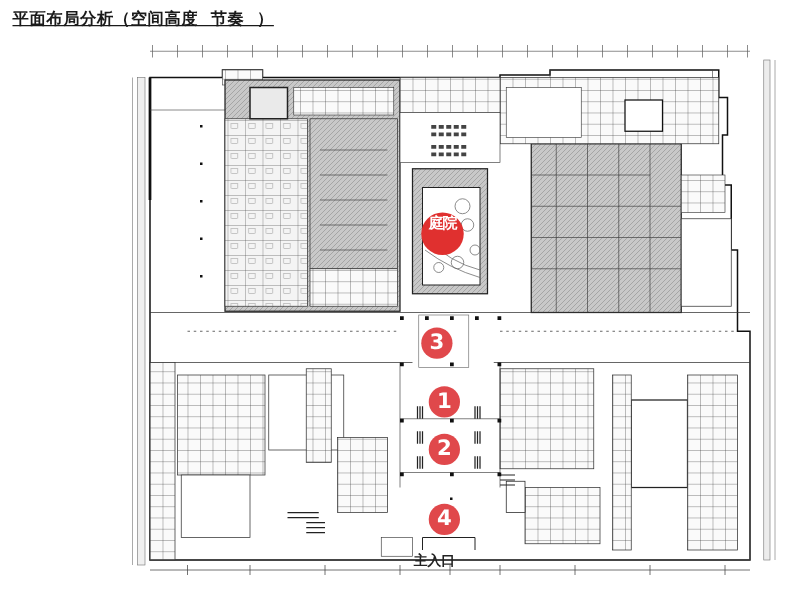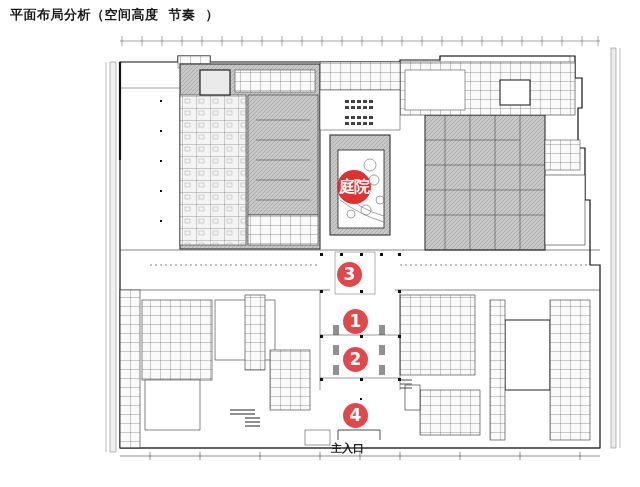--- a/index.html
+++ b/index.html
@@ -1,20 +1,20 @@
 <!DOCTYPE html>
 <html><head>
 <meta charset="utf-8">
 <style>
   html, body { margin:0; padding:0; background:#ffffff; }
   body { width:640px; height:487px; position:relative; overflow:hidden; font-family:"DejaVu Sans", sans-serif; }
-  .title { position:absolute; left:10px; top:6px; font-size:13px; font-weight:bold; color:#1a1a1a; letter-spacing:0.5px; white-space:pre; }
+  .title { position:absolute; left:10px; top:6px; font-size:13px; font-weight:bold; color:#1a1a1a; letter-spacing:0.5px; white-space:pre;text-decoration:underline; }
   .plan { position:absolute; left:0; top:0; width:640px; height:487px; }
   .marker { position:absolute; width:25px; height:25px; border-radius:50%; background:#e0484b; color:#fff; font-size:17px; font-weight:bold; display:flex; align-items:center; justify-content:center; line-height:1; }
-  .courtyard-marker { position:absolute; width:34px; height:34px; border-radius:50%; background:#e0302f; color:#fff; font-size:16px; font-weight:bold; display:flex; align-items:center; justify-content:center; letter-spacing:-1px; }
+  .courtyard-marker { position:absolute; width:34px; height:34px; border-radius:50%; background:#e0302f; color:#fff; font-size:12px; font-weight:bold; display:flex; justify-content:center; letter-spacing:-1px; }
   .entrance { position:absolute; left:331px; top:441px; font-size:11px; font-weight:bold; color:#222; }
 </style>
 </head>
 <body>
 
 <div class="title">平面布局分析（空间高度  节奏  ）</div>
 
 <svg class="plan" viewBox="0 0 640 487" xmlns="http://www.w3.org/2000/svg">
   <defs>
     <pattern id="hatch" width="4" height="4" patternUnits="userSpaceOnUse">

